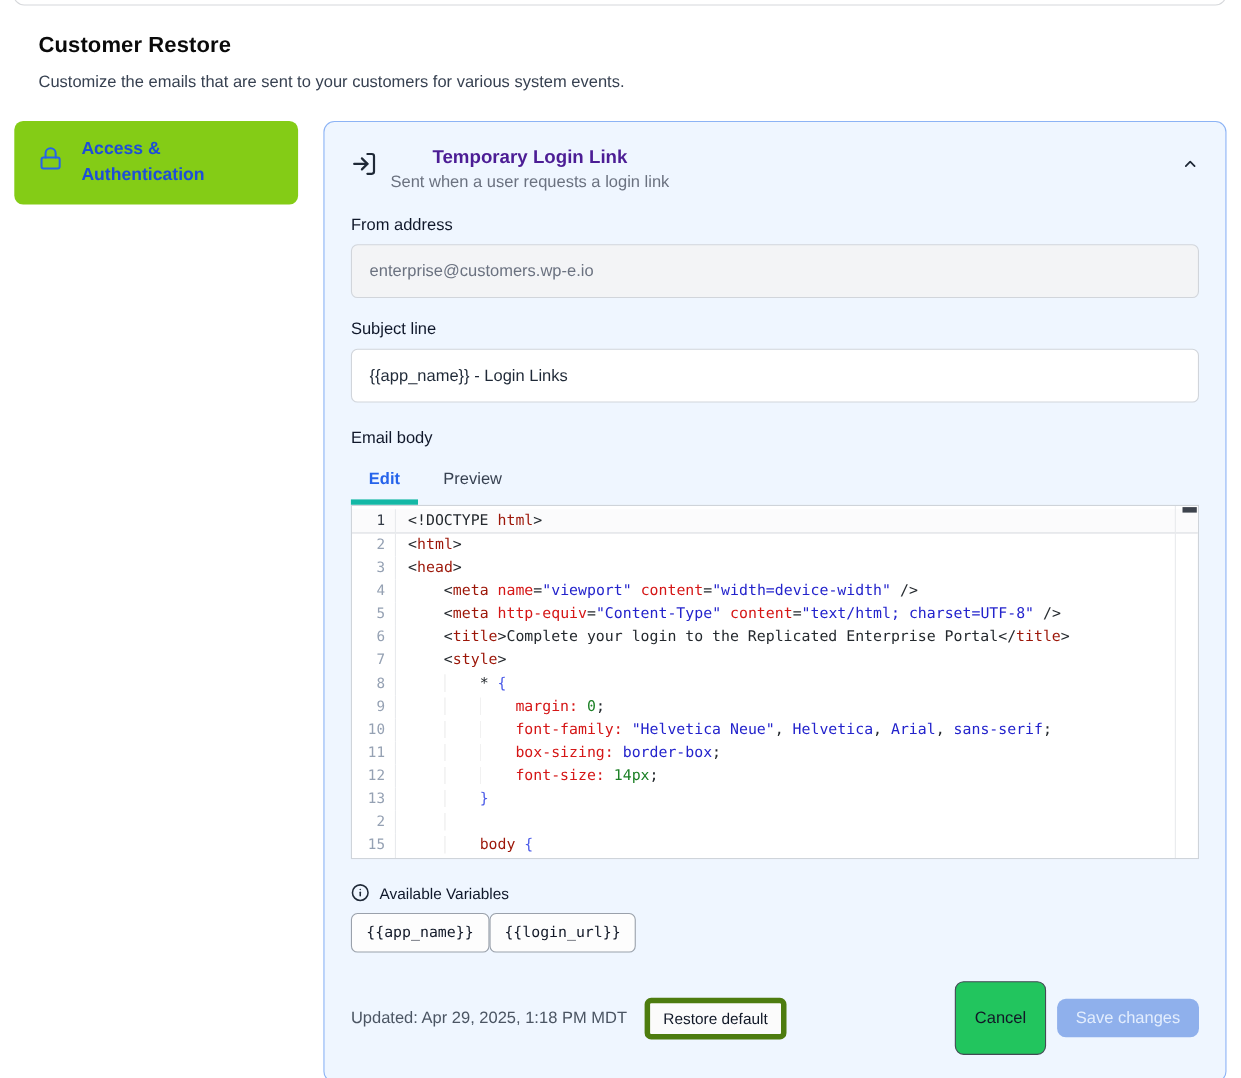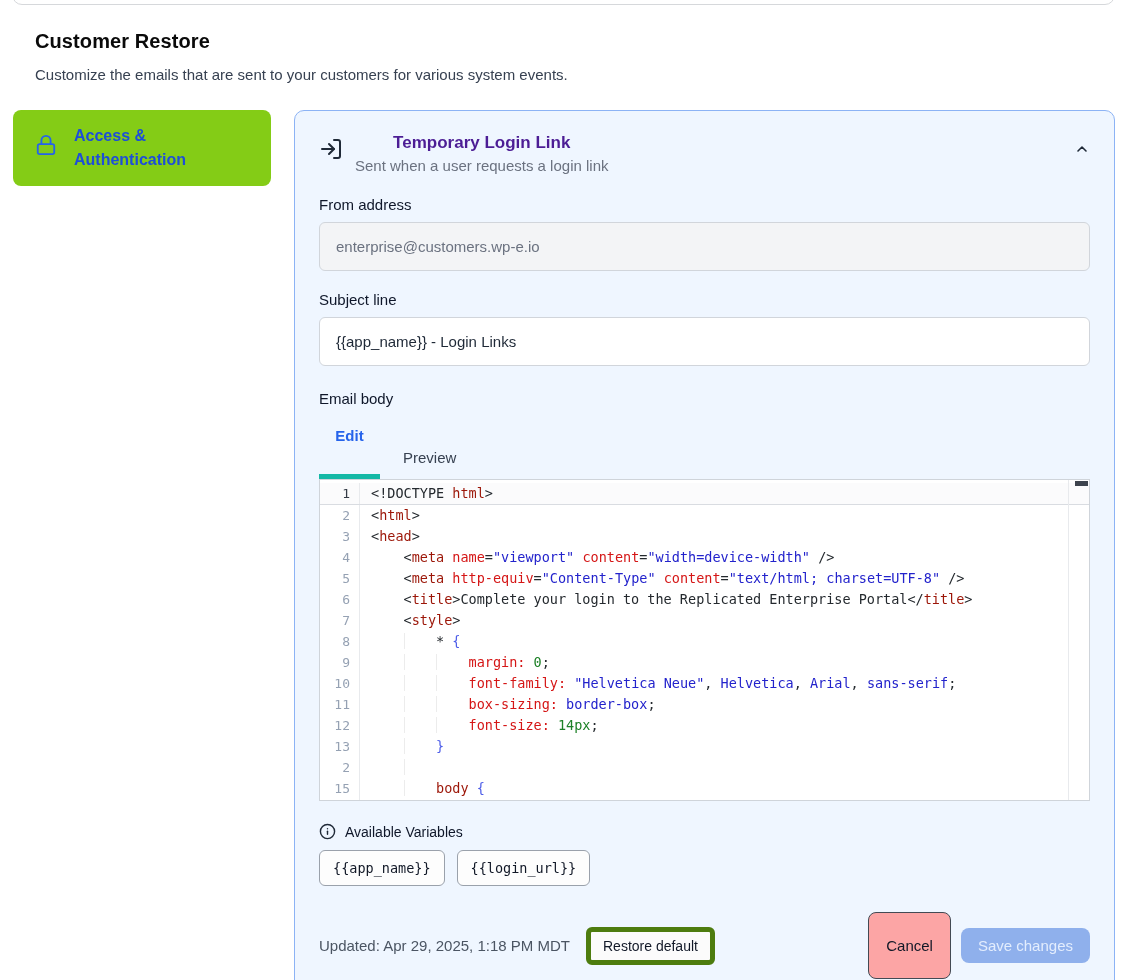--- a/index.html
+++ b/index.html
@@ -39,21 +39,21 @@
     background:#fff; padding:0 16px; font-size:15px; color:#374151;
     font-family:"Liberation Sans", sans-serif; outline:none; }
   input.txt.disabled { background:#f3f4f6; color:#6b7280; }
 
   .body-label { margin-top:24px; }
 
   .tabs { display:flex; margin-top:13px; }
   .tab { font-size:15px; padding:7px 0 10px; cursor:pointer; }
   .tab.edit { width:61px; text-align:center; color:#2563eb; font-weight:600;
     border-bottom:5px solid #14b8a6; }
-  .tab.preview { margin-left:23px; color:#374151; border-bottom:3px solid transparent;margin-top:22px; }
+  .tab.preview { margin-left:23px; color:#374151; border-bottom:3px solid transparent; }
 
   
   .editor { position:relative; border:1px solid #cfd4da; background:#fff; height:322px;
     overflow:hidden; }
   .ed-scroll-sep { position:absolute; top:0; bottom:0; right:20px; width:1px; background:#e8eaed; }
   .ed-thumb { position:absolute; top:1px; right:1px; width:13px; height:5px; background:#3d434d; }
   .ed-lines { padding-top:3px; }
   .ed-row { display:flex; line-height:21px; font-family:"DejaVu Sans Mono", monospace;
     font-size:13.5px; white-space:pre; }
   .ed-row.active { background:#fbfbfc; border-bottom:1px solid #d9dce1; }
@@ -65,31 +65,31 @@
   .tk-indg { box-shadow:inset 1px 0 0 #ececec; }
   .tk-p { color:#24292e; }
   .tk-tag { color:#9c1608; }
   .tk-attr { color:#d51616; }
   .tk-prop { color:#d51616; }
   .tk-str { color:#2323cc; }
   .tk-num { color:#1d8127; }
   .tk-brace { color:#4c5ce8; }
 
   .vars-head { display:flex; align-items:center; gap:9px; margin-top:22px; font-size:14px; color:#0f172a; }
-  .chips { display:flex; gap:12px; margin-top:10px; }
+  .chips { display:flex; margin-top:10px; }
   .chip { font-family:"DejaVu Sans Mono", monospace; font-size:13.5px; color:#111827;
     background:#fdfdfd; border:1px solid #9aa1ab; border-radius:6px; padding:9px 13px; cursor:pointer; }
 
   .footer { display:flex; align-items:center; margin-top:26px; }
   .updated { font-size:15px; color:#4b5563; }
   button { font-family:"Liberation Sans", sans-serif; cursor:pointer; }
   .btn-restore { margin-left:16px; font-size:14px; color:#111827; background:#fbfbfb;
     border:5px solid #4d7c0f; border-radius:6px; padding:6px 12px; }
   .spacer { flex:1; }
-  .btn-cancel { font-size:15px; color:#111827; background:#fca5a5; border:1px solid #434a54;
+  .btn-cancel { font-size:15px; color:#111827; background:#22c55e; border:1px solid #434a54;
     border-radius:8px; padding:24px 17px; }
   .btn-save { margin-left:10px; font-size:15px; color:#e3edfd; background:#8fb0ec;
     border:none; border-radius:8px; padding:9px 17px; }
 </style>
 </head>
 <body>
 
 <div class="top-remnant"></div>
 
 <div class="page-header">

